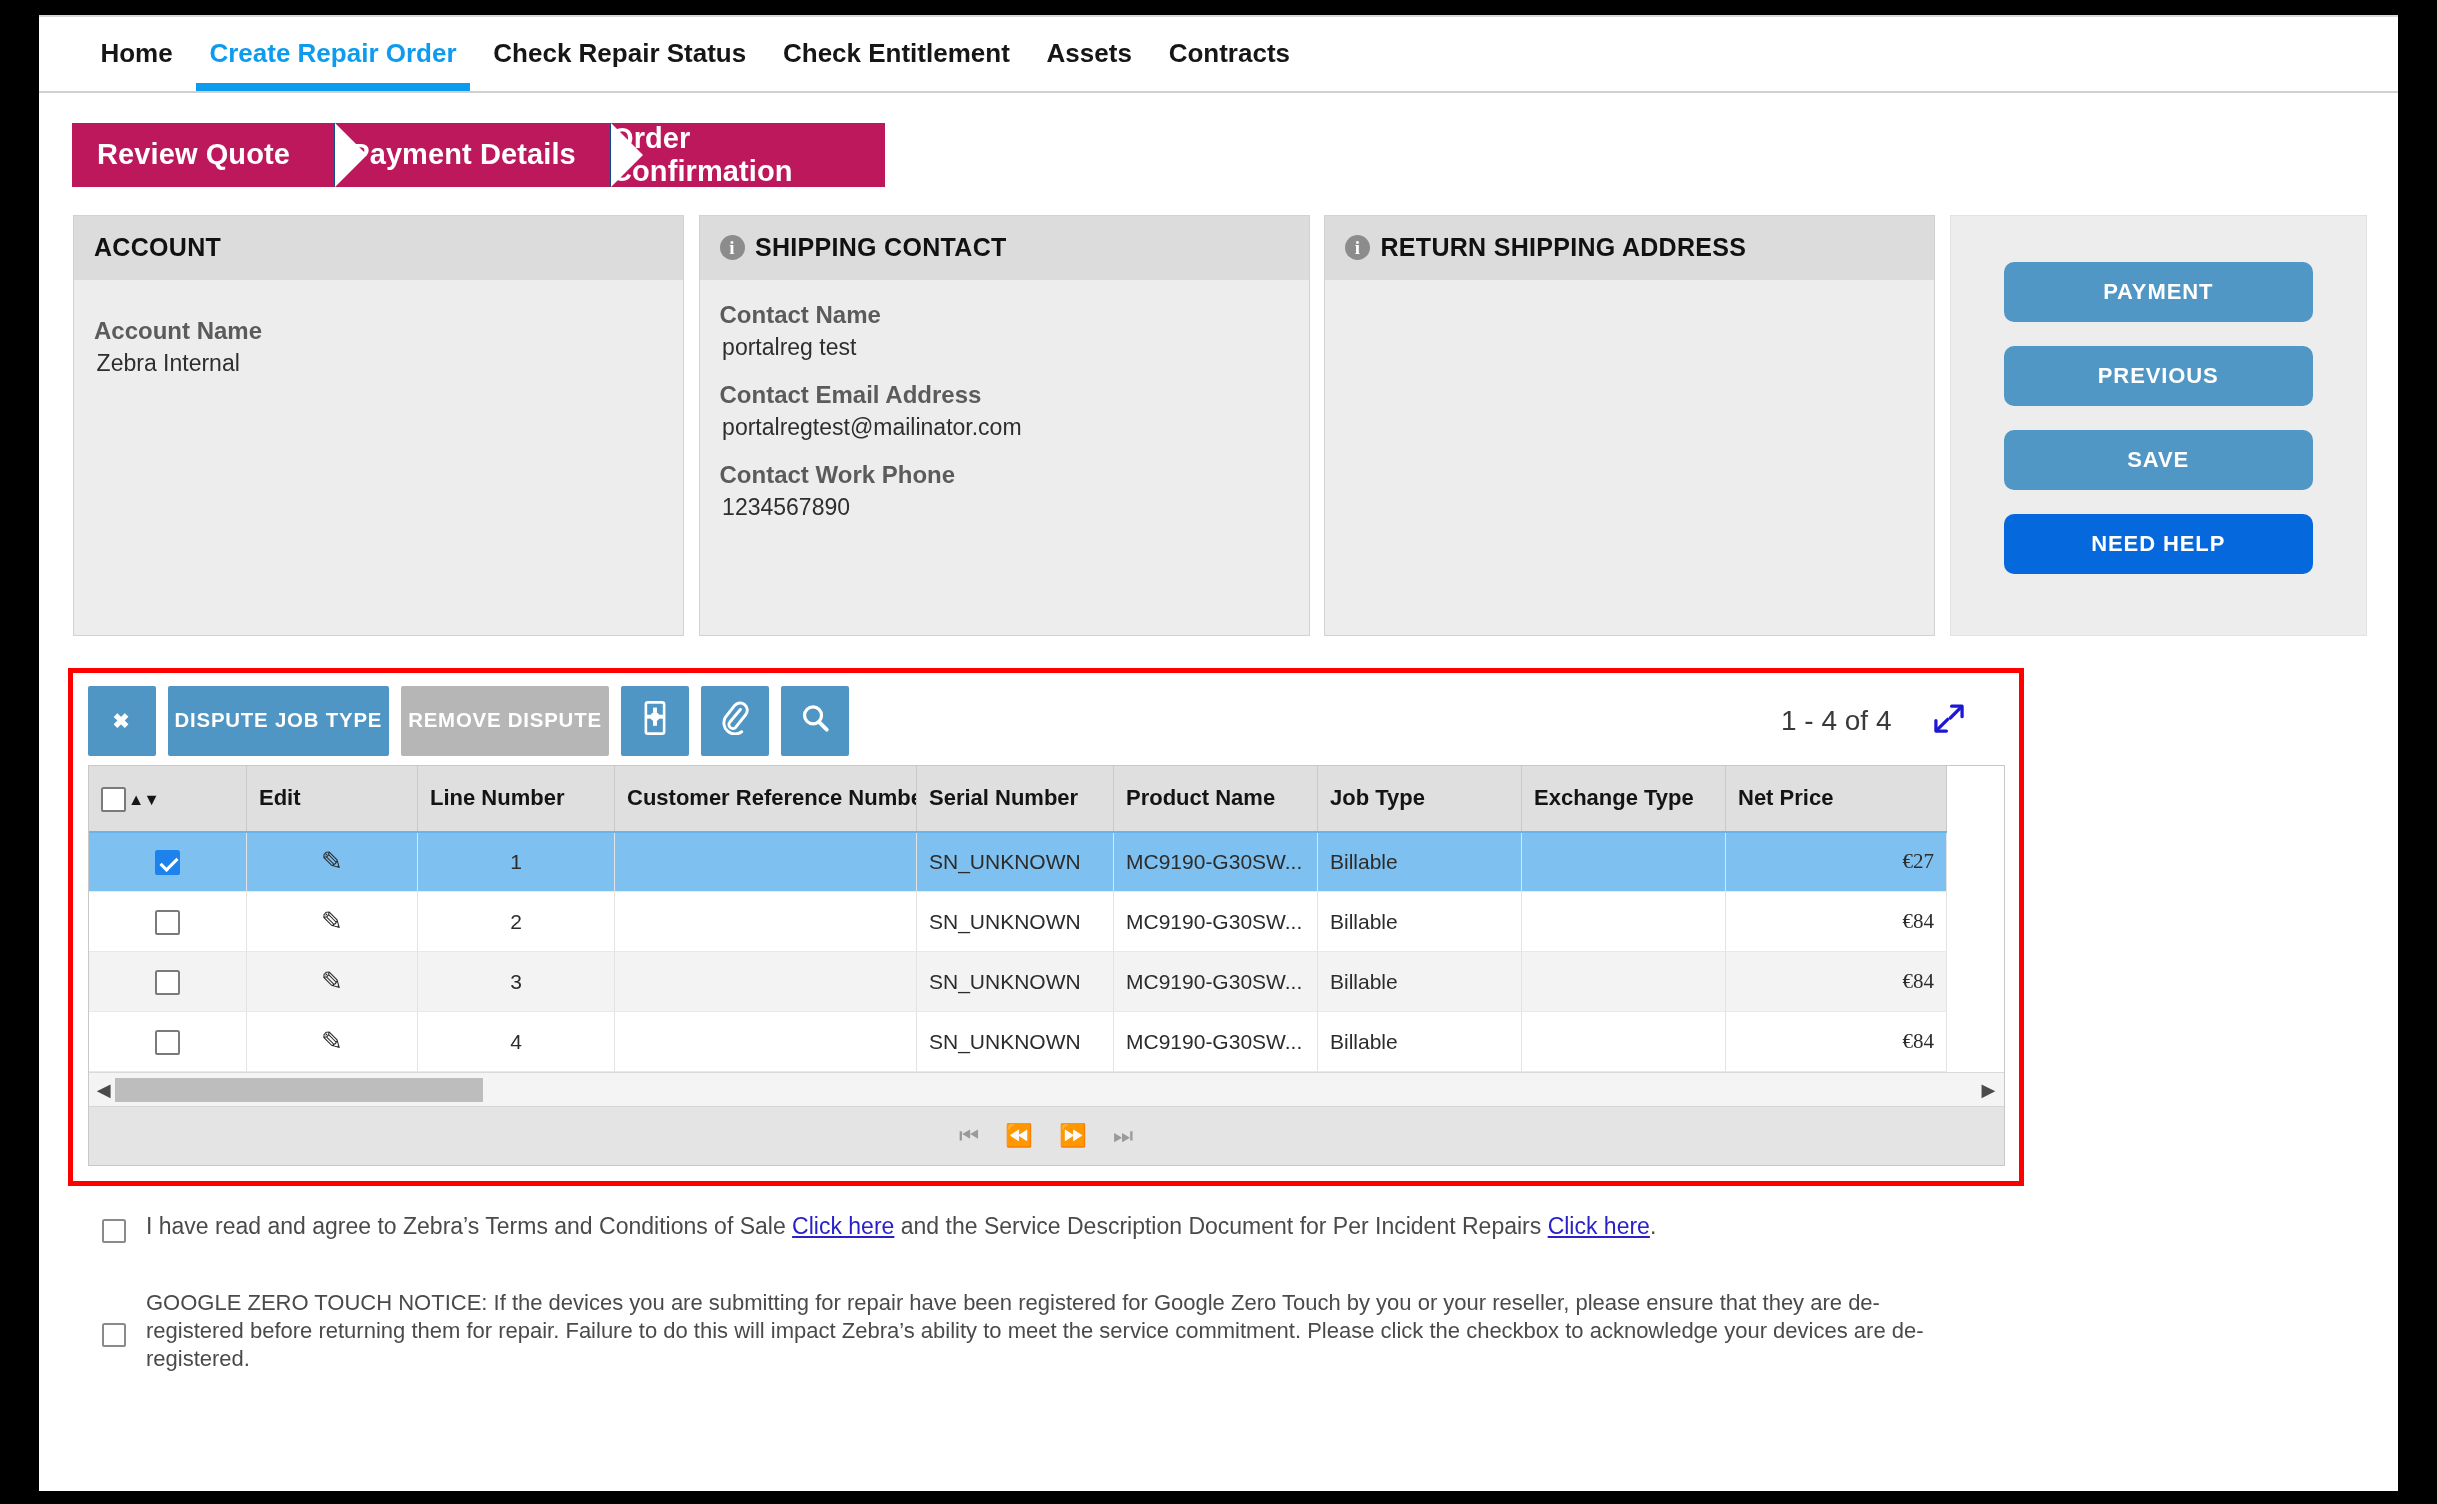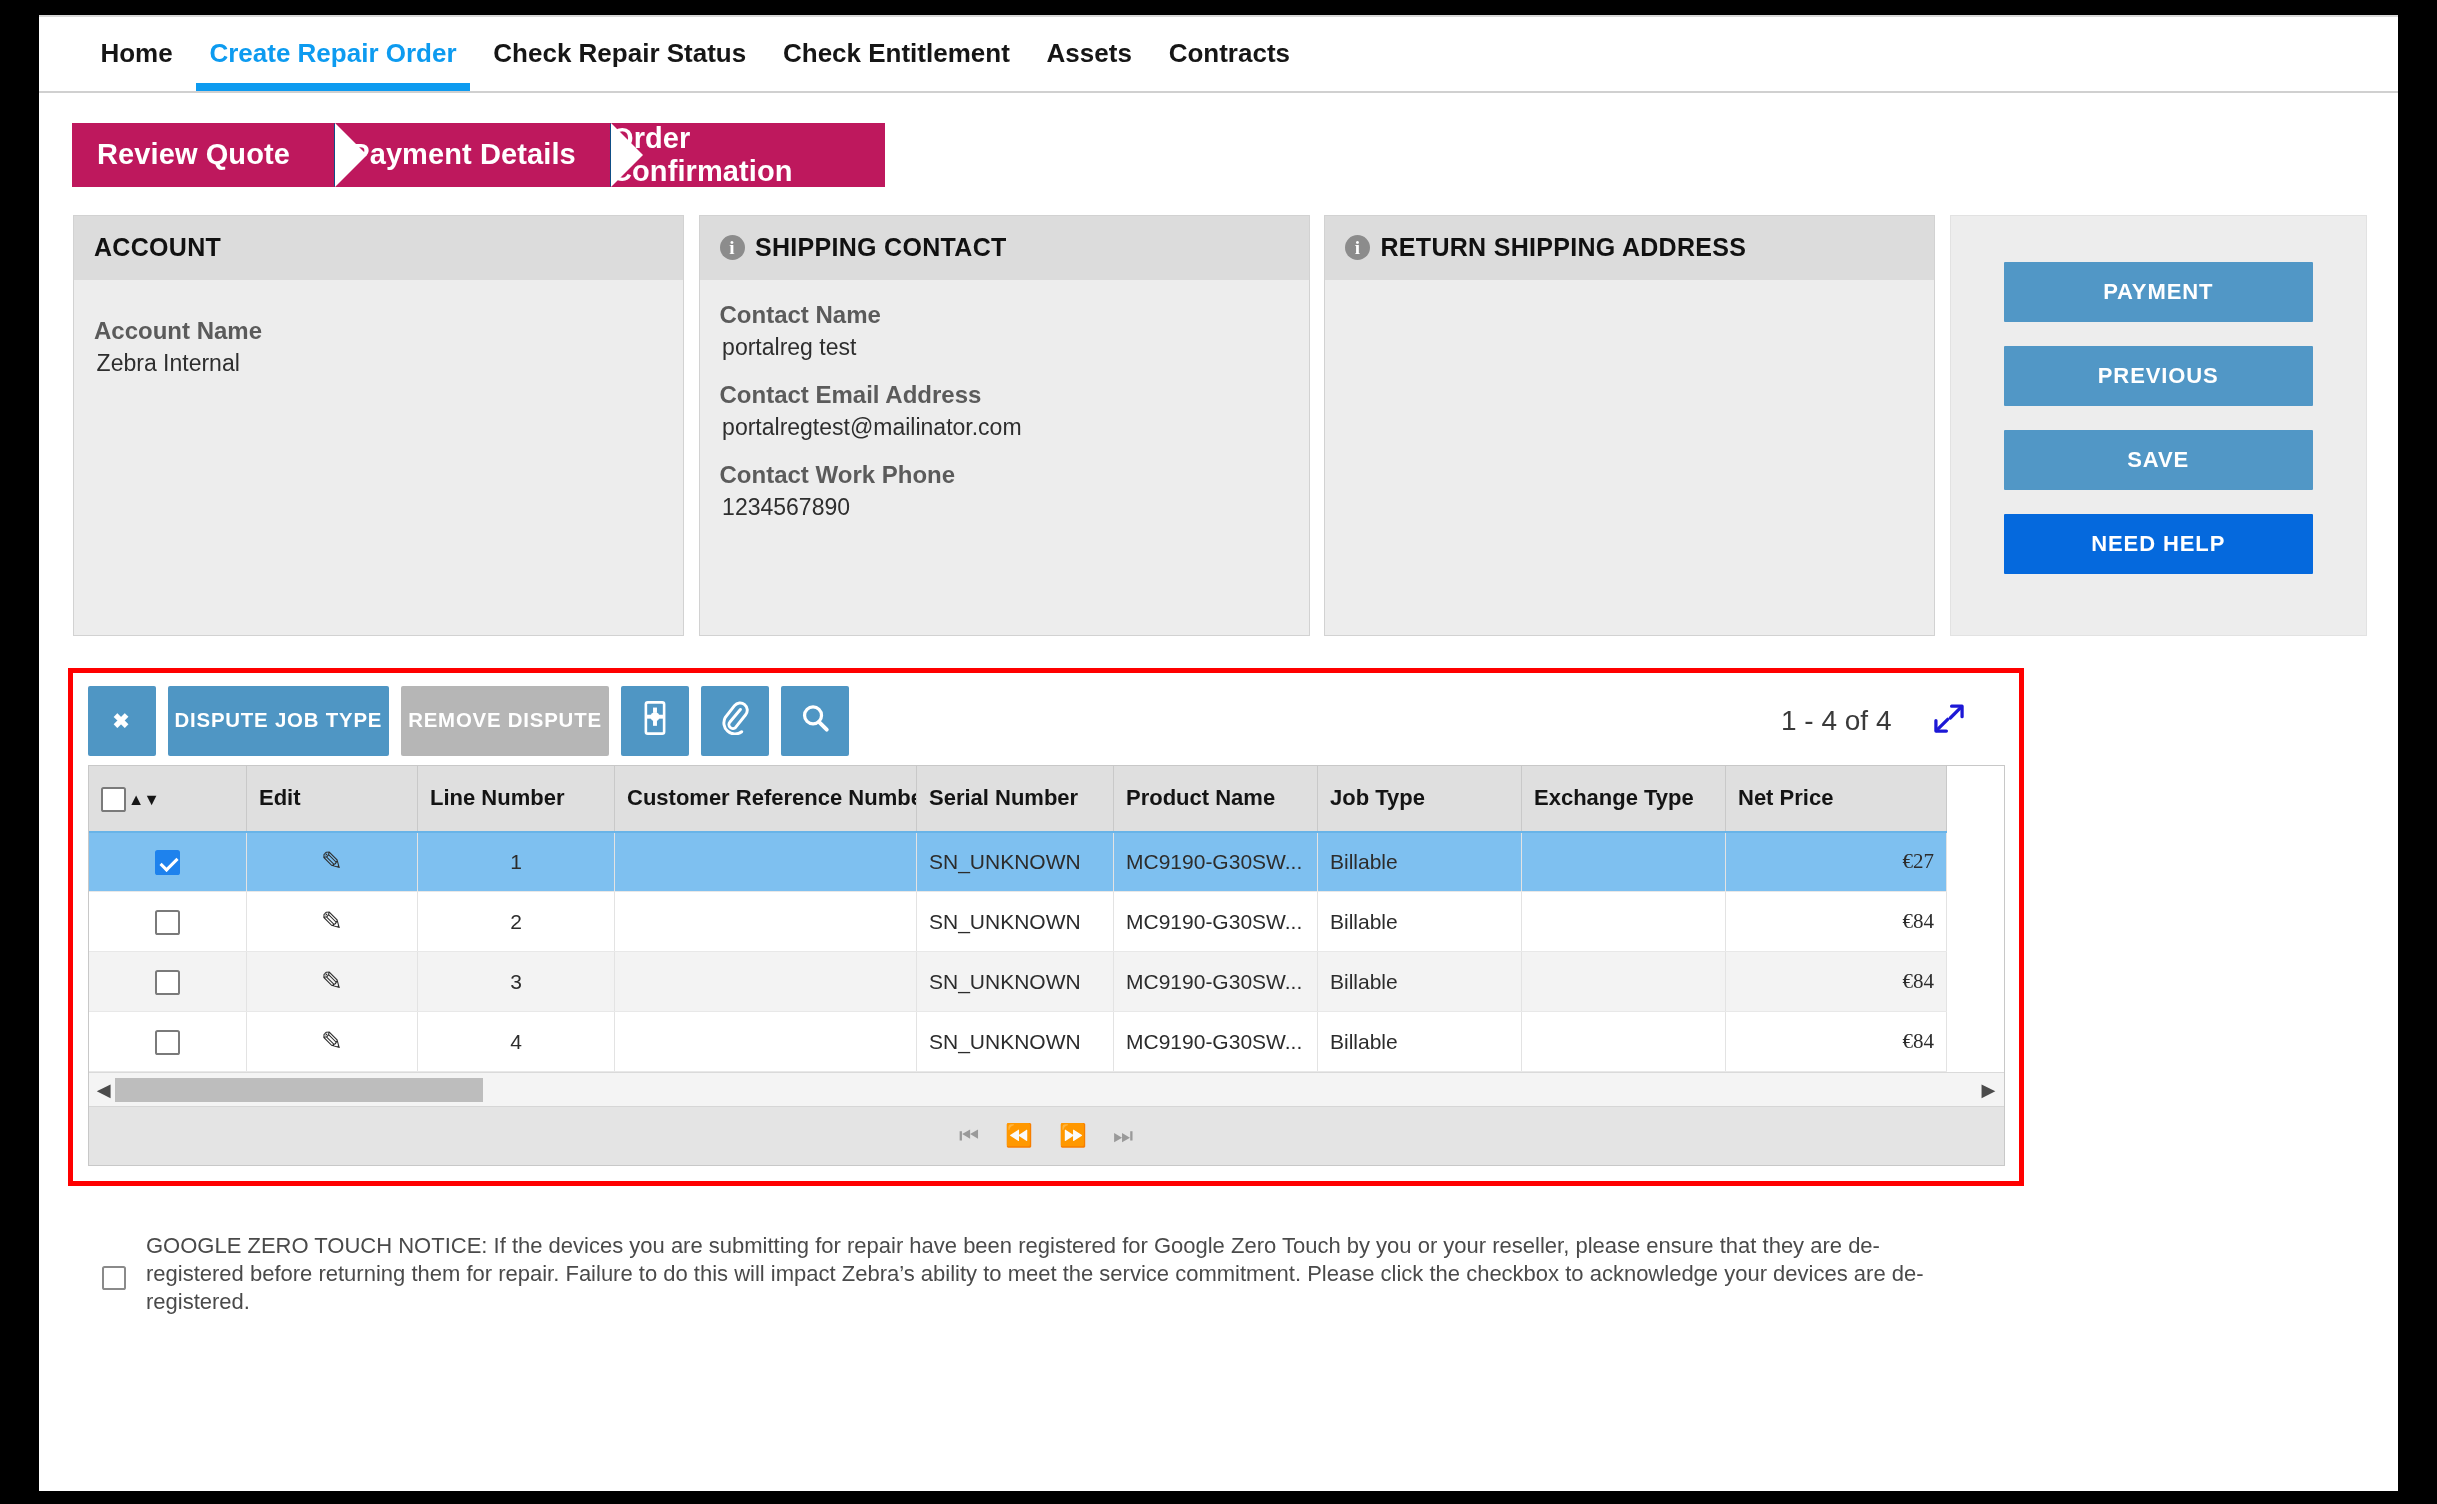--- a/index.html
+++ b/index.html
@@ -164,21 +164,21 @@
     height: 60px;
     background: #5197c6;
     color: #ffffff;
     border: none;
     font-size: 22px;
     font-weight: bold;
     letter-spacing: 0.9px;
     margin-bottom: 24px;
     cursor: pointer;
     font-family: "Liberation Sans", sans-serif;
-    border-radius: 1px;
+    border-radius: 10px;
   }
   .big-btn.primary { background: #0569dd; }
 
   
   .table-region {
     position: relative;
     margin: 32px 0 0 29px;
     width: 1956px;
     border: 5.3px solid #ff0000;
     background: #ffffff;
@@ -568,20 +568,26 @@
 
       <div class="pager">
         <span>⏮</span>
         <span>⏪</span>
         <span>⏩</span>
         <span>⏭</span>
       </div>
     </div>
   </div>
 
+  <div class="consent">
+    <div class="consent-cb"></div>
+    <div class="consent-text">
+      <span>I have read and agree to Zebra’s Terms and Conditions of Sale </span><a href="#">Click here</a><span> and the Service Description Document for Per Incident Repairs </span><a href="#">Click here</a><span>.</span>
+    </div>
+  </div>
 
   <div class="consent consent2">
     <div class="consent-cb"></div>
     <div class="consent-text">GOOGLE ZERO TOUCH NOTICE: If the devices you are submitting for repair have been registered for Google Zero Touch by you or your reseller, please ensure that they are de-registered before returning them for repair. Failure to do this will impact Zebra’s ability to meet the service commitment. Please click the checkbox to acknowledge your devices are de-registered.</div>
   </div>
 
 </div>
 
 
 </body></html>

